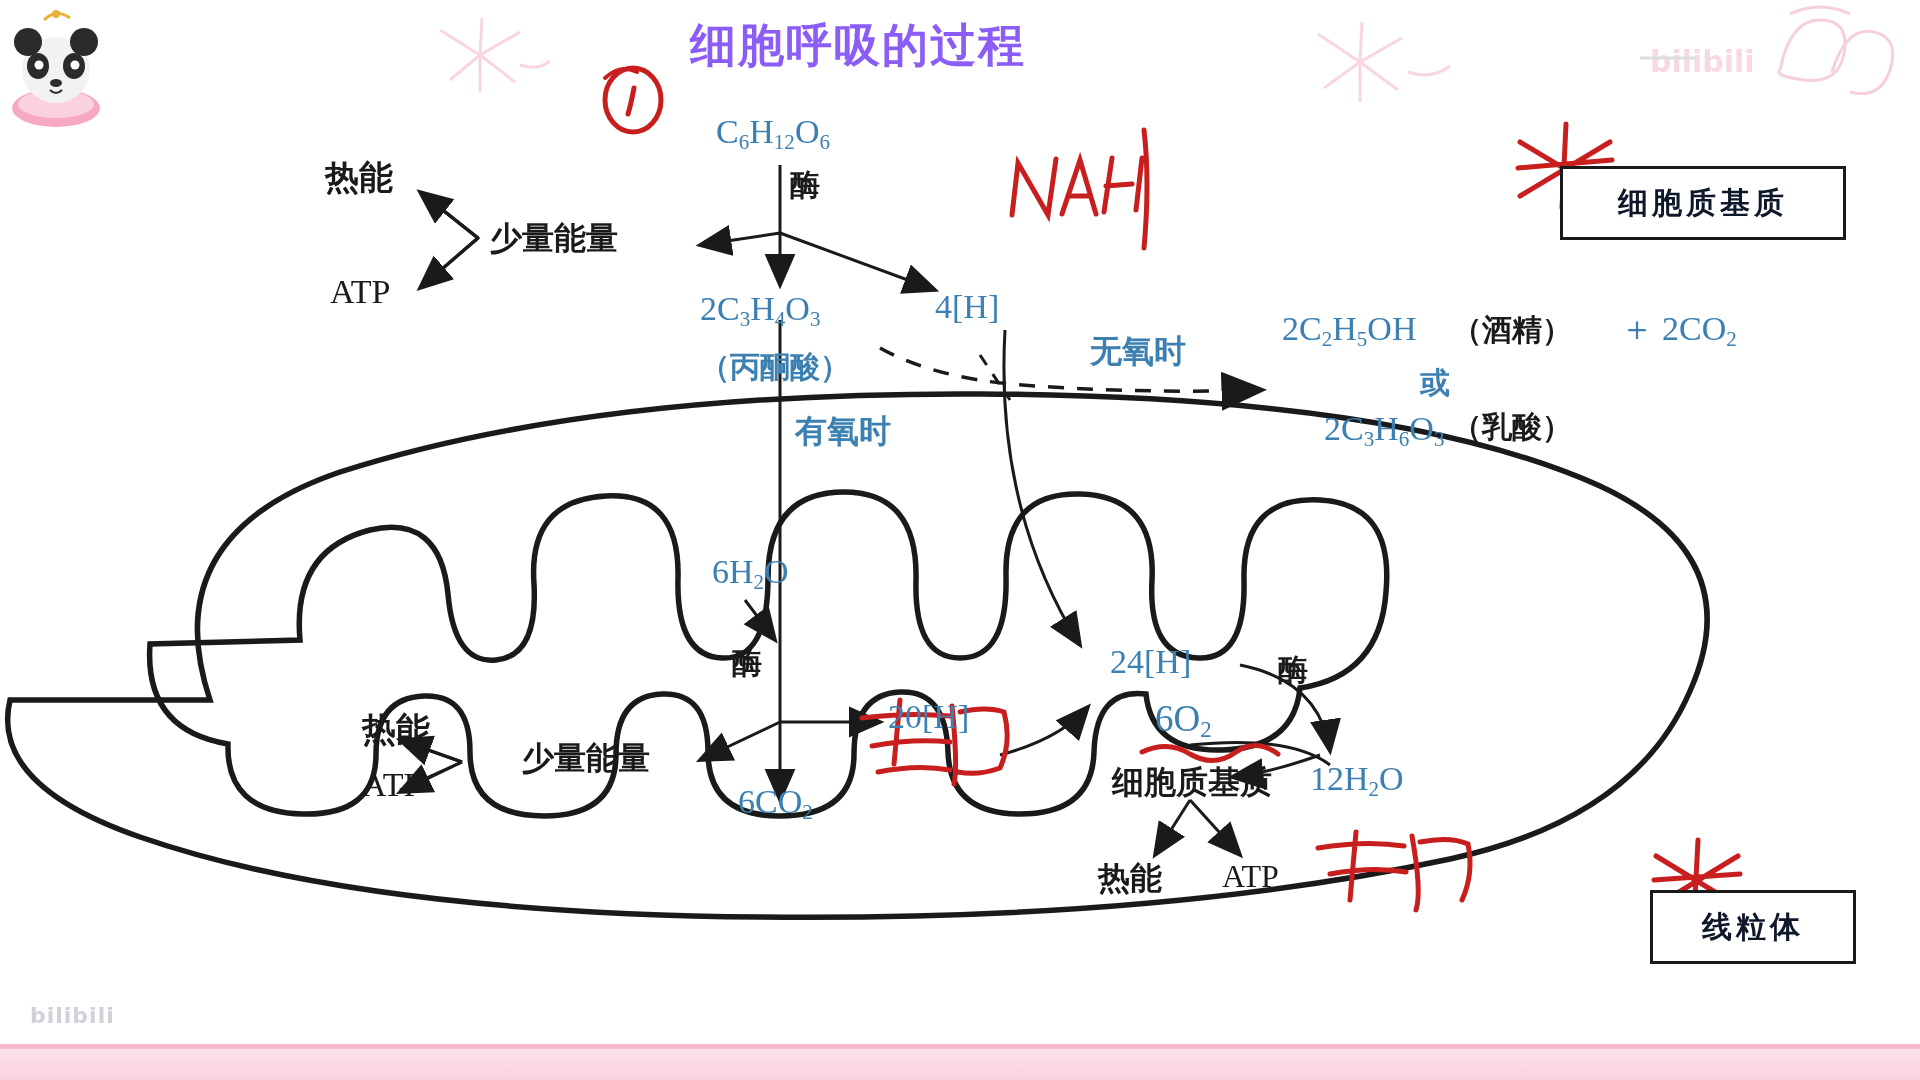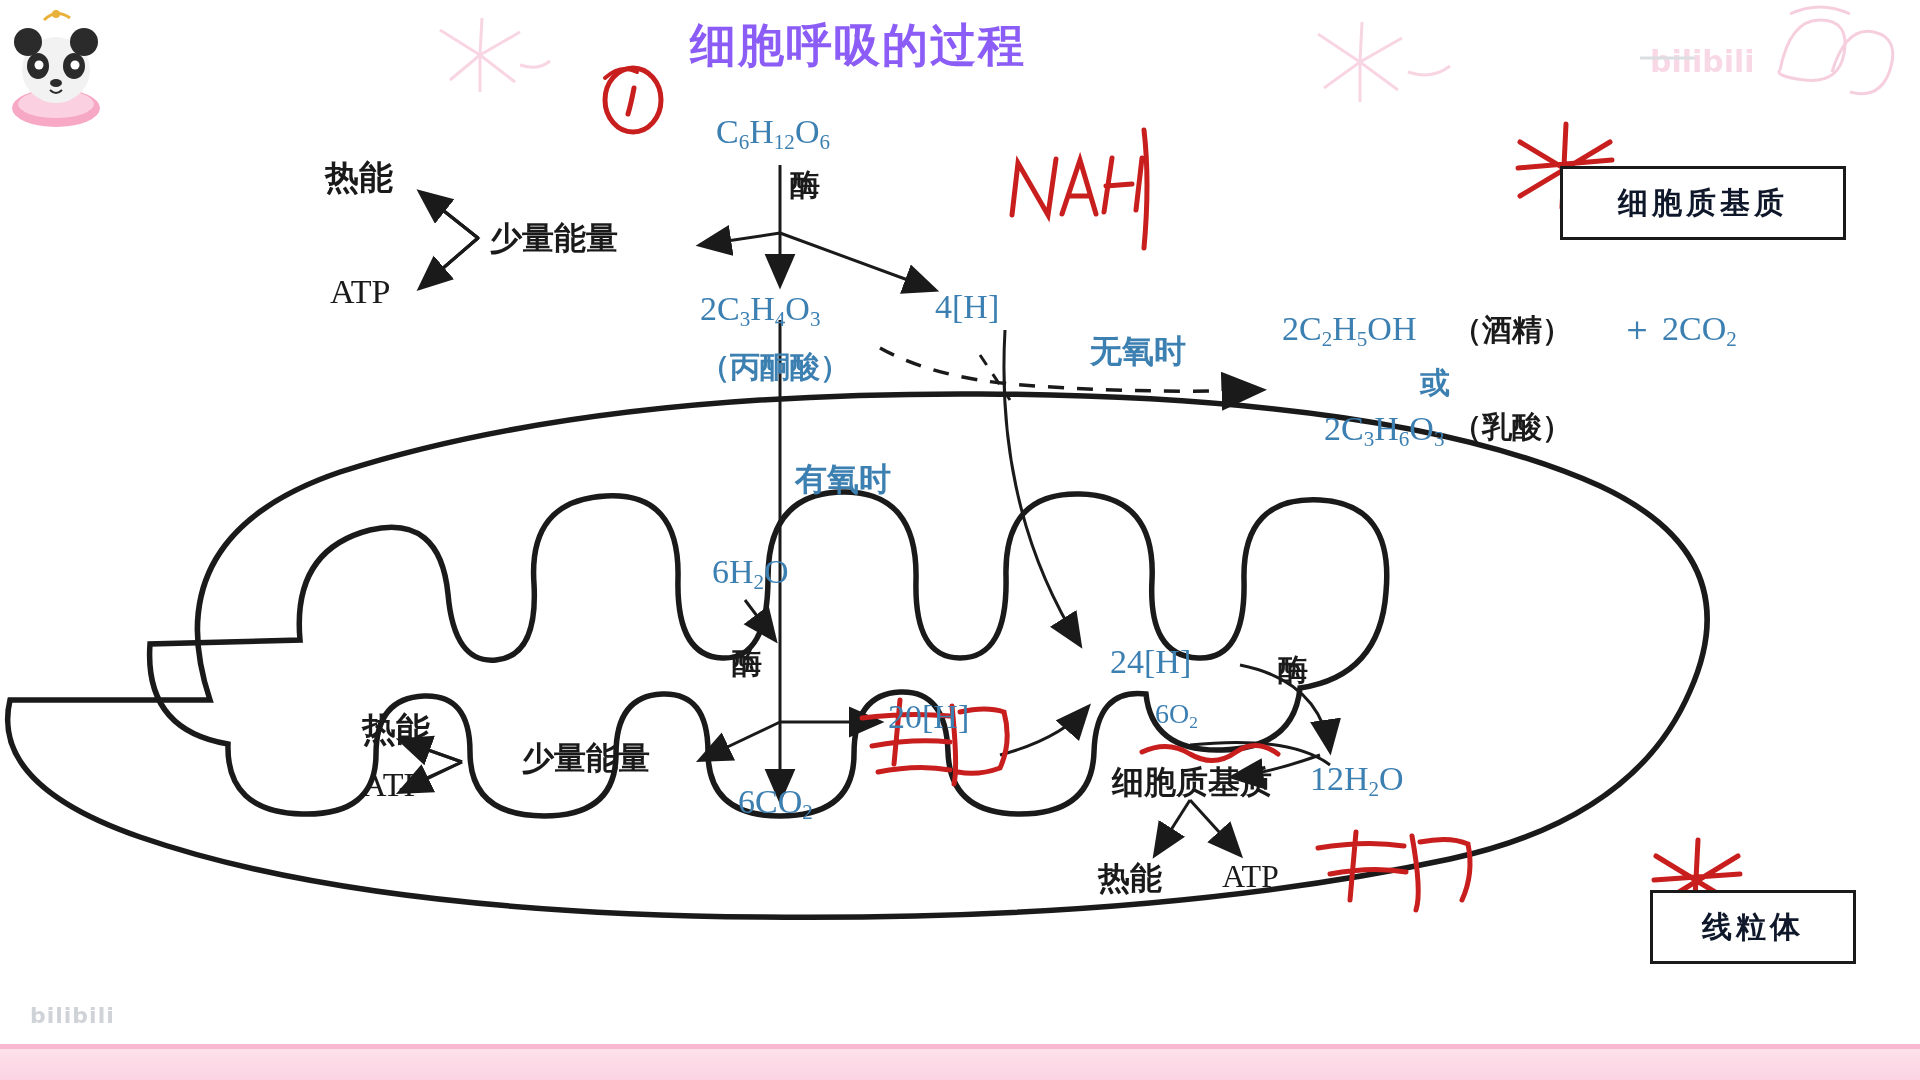--- a/index.html
+++ b/index.html
@@ -234,21 +234,21 @@
   <div class="lbl cn black" style="left:490px;top:222px;font-size:32px;">少量能量</div>
 
   <div class="lbl blue" style="left:700px;top:292px;font-size:34px;">
     2C<span class="sub">3</span>H<span class="sub">4</span>O<span class="sub">3</span>
   </div>
   <div class="lbl cn blue" style="left:700px;top:352px;font-size:30px;">（丙酮酸）</div>
 
   <div class="lbl blue" style="left:935px;top:290px;font-size:34px;">4[H]</div>
 
   <div class="lbl cn blue" style="left:1090px;top:335px;font-size:32px;text-align:right;">无氧时</div>
-  <div class="lbl cn blue" style="left:795px;top:415px;font-size:32px;margin-top:48px;">有氧时</div>
+  <div class="lbl cn blue" style="left:795px;top:415px;font-size:32px;">有氧时</div>
 
   <div class="lbl blue" style="left:1282px;top:312px;font-size:34px;">
     2C<span class="sub">2</span>H<span class="sub">5</span>OH
   </div>
   <div class="lbl cn black" style="left:1452px;top:315px;font-size:30px;">（酒精）</div>
   <div class="lbl blue" style="left:1620px;top:312px;font-size:34px;">＋</div>
   <div class="lbl blue" style="left:1662px;top:312px;font-size:34px;">
     2CO<span class="sub">2</span>
   </div>
   <div class="lbl cn blue" style="left:1420px;top:368px;font-size:30px;">或</div>
@@ -267,21 +267,21 @@
   <div class="lbl black" style="left:362px;top:768px;font-size:34px;">ATP</div>
   <div class="lbl cn black" style="left:522px;top:742px;font-size:32px;">少量能量</div>
 
   <div class="lbl blue" style="left:738px;top:785px;font-size:34px;">
     6CO<span class="sub">2</span>
   </div>
 
   <div class="lbl blue" style="left:888px;top:700px;font-size:34px;">20[H]</div>
   <div class="lbl blue" style="left:1110px;top:645px;font-size:34px;">24[H]</div>
 
-  <div class="lbl blue" style="left:1155px;top:700px;font-size:28px;">
+  <div class="lbl blue" style="left:1155px;top:700px;font-size:37px;">
     6O<span class="sub">2</span>
   </div>
 
   <div class="lbl cn black" style="left:1278px;top:655px;font-size:30px;">酶</div>
 
   <div class="lbl cn black" style="left:1112px;top:766px;font-size:32px;">细胞质基质</div>
 
   <div class="lbl blue" style="left:1310px;top:762px;font-size:34px;">
     12H<span class="sub">2</span>O
   </div>

